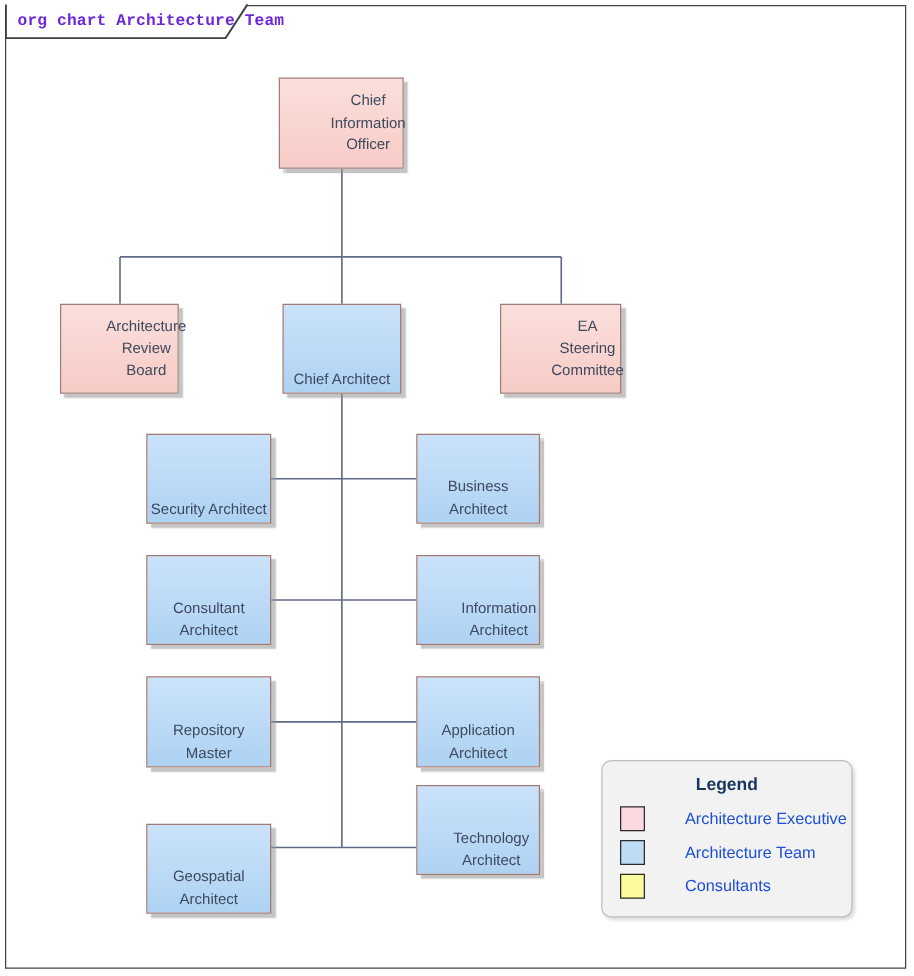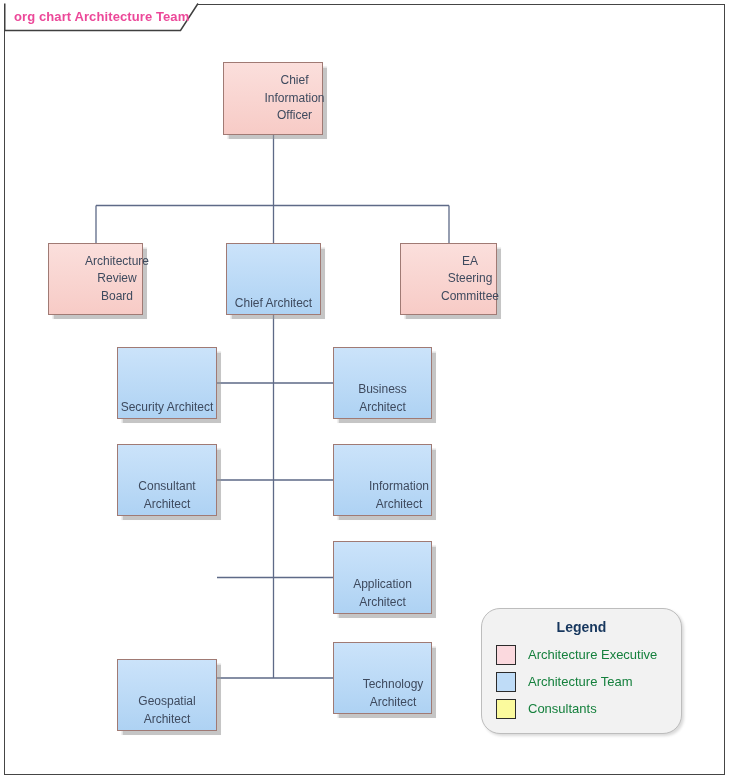--- a/index.html
+++ b/index.html
@@ -1,37 +1,37 @@
 <!DOCTYPE html>
 <html><head>
 <meta charset="utf-8">
 <style>
   html,body{margin:0;padding:0;width:731px;height:781px;background:#ffffff;overflow:hidden;
     font-family:"Liberation Sans", sans-serif;}
   #canvas{position:absolute;left:0;top:0;width:731px;height:781px;}
   .frame{position:absolute;left:4px;top:4px;width:721px;height:771px;border:1.5px solid #454545;
     background:#ffffff;box-sizing:border-box;}
   #wires{position:absolute;left:0;top:0;width:731px;height:781px;pointer-events:none;}
-  .tab-title{position:absolute;left:14px;top:9px;font-size:13px;font-weight:bold;color:#ec4899;
-    letter-spacing:0.1px;white-space:nowrap;}
+  .tab-title{position:absolute;left:14px;top:9px;font-size:13px;font-weight:bold;color:#6d28d9;
+    letter-spacing:0.1px;white-space:nowrap;font-family:Liberation Mono, monospace;}
   .node{position:absolute;box-sizing:border-box;border:1px solid #A07A74;
     display:flex;align-items:center;justify-content:center;text-align:center;
     font-size:12px;line-height:1.45;color:#3E4A5E;padding:2px 1px;
     box-shadow:3.5px 3.5px 1px rgba(150,150,150,0.55);}
   .node.pink{background:linear-gradient(180deg,#FBDFDC 0%,#F7CBC6 100%);padding-left:44px;}
   .node.blue{background:linear-gradient(180deg,#CBE3FA 0%,#AED2F3 100%);align-items:flex-end;}
   .legend{position:absolute;left:481px;top:608px;width:201px;height:126px;box-sizing:border-box;
-    background:#F2F2F2;border:1px solid #BDBDBD;border-radius:19px;
+    background:#F2F2F2;border:1px solid #BDBDBD;border-radius:8px;
     box-shadow:2px 2px 3px rgba(0,0,0,0.15);padding:8px 0 0 14px;}
   .legend-title{font-size:14px;font-weight:bold;color:#17375E;text-align:center;
     margin:2px 14px 9px 0;}
   .legend-item{display:flex;align-items:center;margin-bottom:6px;height:21px;}
   .swatch{width:20px;height:20px;border:1px solid #2b2b2b;box-sizing:border-box;margin-right:12px;
     flex:0 0 auto;}
-  .legend-label{font-size:13px;color:#15803d;white-space:nowrap;}
+  .legend-label{font-size:13px;color:#1d4ed8;white-space:nowrap;margin-left:20px;}
 </style>
 </head>
 <body>
 
 <div id="canvas">
 
   <div class="frame"></div>
 
   <svg id="wires" width="731" height="781" viewBox="0 0 731 781" xmlns="http://www.w3.org/2000/svg">
 
@@ -62,34 +62,37 @@
   <div class="node pink" style="left:400px;top:243px;width:97px;height:72px;">
     <span>EA Steering Committee</span>
   </div>
 
   <div class="node blue" style="left:117px;top:347px;width:100px;height:72px;">
     <span>Security Architect</span>
   </div>
   <div class="node blue" style="left:117px;top:444px;width:100px;height:72px;">
     <span>Consultant Architect</span>
   </div>
+  <div class="node blue" style="left:117px;top:541px;width:100px;height:73px;">
+    <span>Repository Master</span>
+  </div>
   <div class="node blue" style="left:117px;top:642px;width:100px;height:72px;margin-top:17px;">
     <span>Geospatial Architect</span>
   </div>
 
   <div class="node blue" style="left:333px;top:347px;width:99px;height:72px;">
     <span>Business Architect</span>
   </div>
   <div class="node blue" style="left:333px;top:444px;width:99px;height:72px;padding-left:34px;">
     <span>Information Architect</span>
   </div>
   <div class="node blue" style="left:333px;top:541px;width:99px;height:73px;">
     <span>Application Architect</span>
   </div>
-  <div class="node blue" style="left:333px;top:642px;width:99px;height:72px;padding-left:22px;">
+  <div class="node blue" style="left:333px;top:628px;width:99px;height:72px;padding-left:22px;">
     <span>Technology Architect</span>
   </div>
 
   <div class="legend">
     <div class="legend-title">Legend</div>
     <div class="legend-item">
       <span class="swatch" style="background: rgb(251, 217, 222);"></span>
       <span class="legend-label">Architecture Executive</span>
     </div>
     <div class="legend-item">

